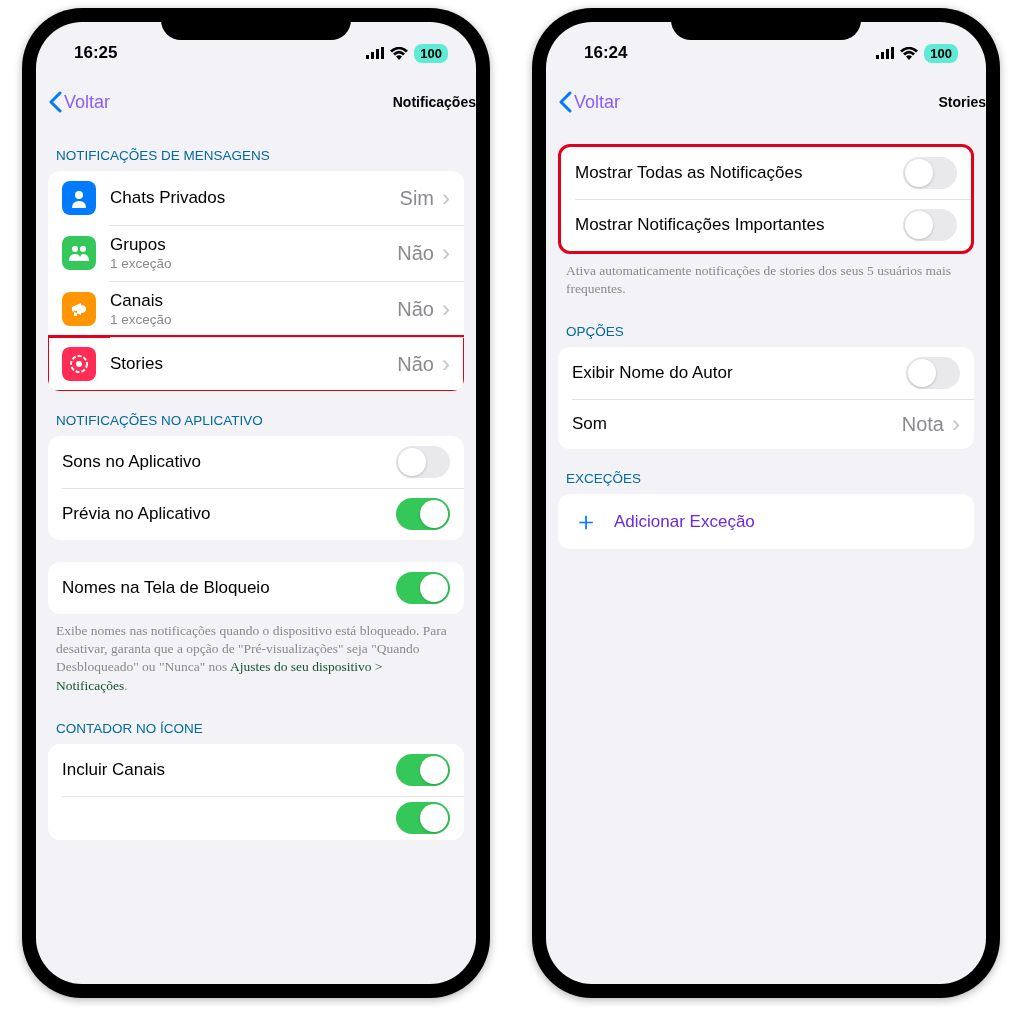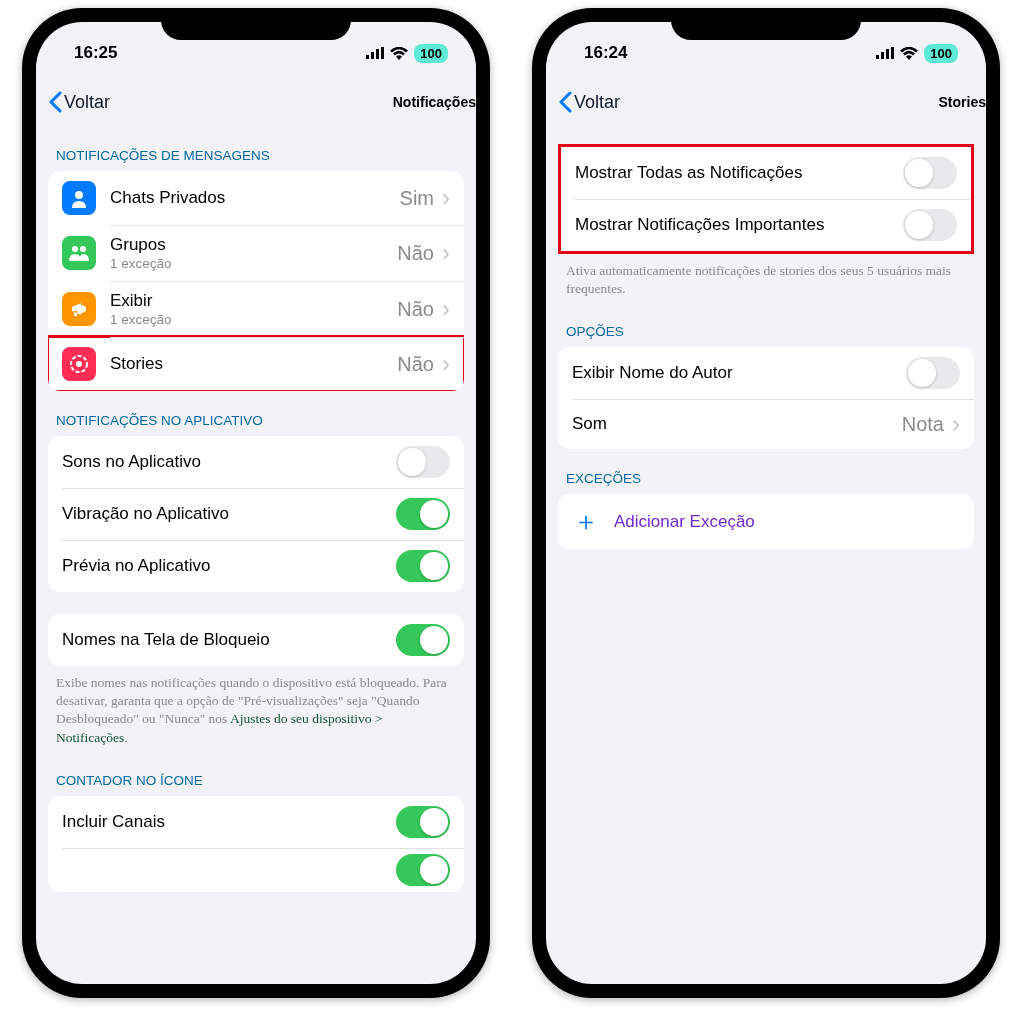--- a/index.html
+++ b/index.html
@@ -64,21 +64,21 @@
   .nav-bar {
     height: 48px;
     display: flex;
     align-items: center;
     padding: 0 12px;
     position: relative;
   }
   .back-btn {
     display: flex;
     align-items: center;
-    color: #0f172a;
+    color: #8b5cf6;
     font-size: 18px;
     gap: 2px;
     z-index: 2;
   }
   .nav-title {
     position: absolute;
     left: 0; right: 0;
     text-align: right;
     font-size: 14px;
     font-weight: 600;
@@ -153,21 +153,21 @@
   .toggle.on .knob { right: 2px; }
   .toggle.off .knob { left: 2px; }
   .highlight-row {
     outline: 3px solid #e2001a;
     outline-offset: -1px;
     position: relative;
     z-index: 1;
   }
   .highlight-group {
     border: 3px solid #e2001a;
-    border-radius: 0;
+    border-radius: 12px;
     margin: 0 12px;
     background: #fff;
     overflow: hidden;
   }
   .plus-icon {
     color: #007aff;
     font-size: 26px;
     font-weight: 300;
     width: 28px;
     text-align: center;
@@ -244,21 +244,21 @@
           <span class="chevron">›</span>
         </div>
 
         <div class="row has-icon">
           <div class="icon-box" style="background:#ff9500">
             <svg width="20" height="20" viewBox="0 0 20 20">
                 <path d="M3 8 L12 4 L12 16 L3 12 Z M12 6 Q17 6 17 10 Q17 14 12 14 Z M5 12 L5 17 L8 17 L8 12 Z" fill="#fff"></path>
               </svg>
           </div>
           <div class="row-main">
-            <span class="row-label">Exibir</span>
+            <span class="row-label">Canais</span>
             <span class="row-sublabel">1 exceção</span>
           </div>
           <span class="row-value">Não</span>
           <span class="chevron">›</span>
         </div>
 
         <div class="row has-icon highlight-row">
           <div class="icon-box" style="background:#ff2d55">
             <svg width="22" height="22" viewBox="0 0 22 22">
                 <circle cx="11" cy="11" r="8" fill="none" stroke="#fff" stroke-width="2" stroke-dasharray="4 2"></circle>
@@ -273,28 +273,20 @@
         </div>
       </div>
 
       <div class="section-header">NOTIFICAÇÕES NO APLICATIVO</div>
       <div class="group">
         <div class="row">
           <div class="row-main">
               <span class="row-label">Sons no Aplicativo</span>
             </div>
           <div class="toggle off">
-              <div class="knob"></div>
-            </div>
-        </div>
-        <div class="row">
-          <div class="row-main">
-              <span class="row-label">Vibração no Aplicativo</span>
-            </div>
-          <div class="toggle on">
               <div class="knob"></div>
             </div>
         </div>
         <div class="row">
           <div class="row-main">
               <span class="row-label">Prévia no Aplicativo</span>
             </div>
           <div class="toggle on">
               <div class="knob"></div>
             </div>

